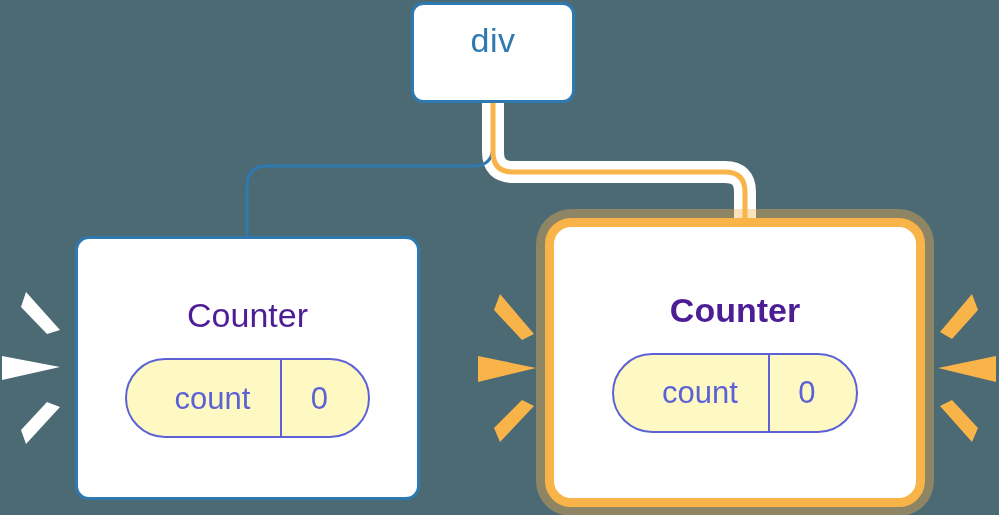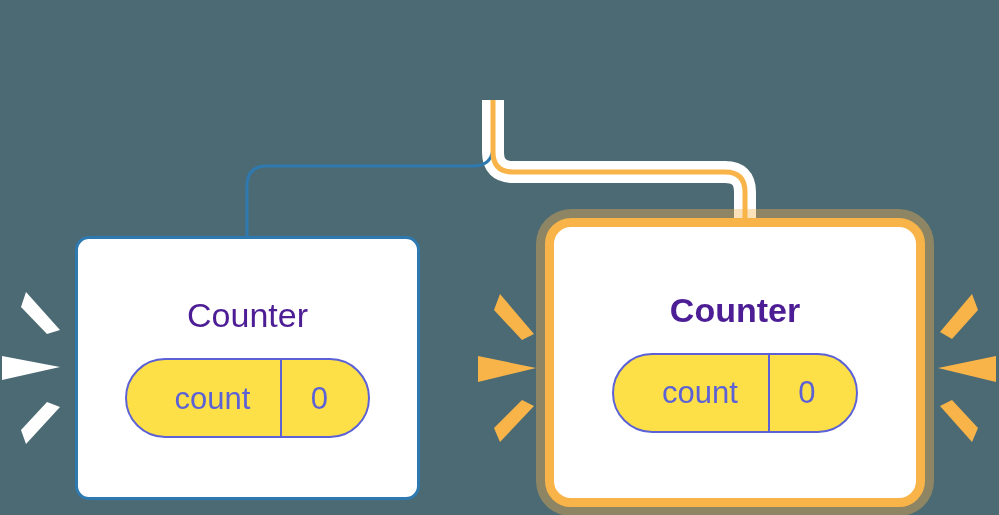--- a/index.html
+++ b/index.html
@@ -84,21 +84,21 @@
   .node-counter-right .node-title { font-weight: 700; font-size: 34px; }
 
   
   .pill {
     display: flex;
     align-items: stretch;
     border: 2px solid #5c62d6;
     border-radius: 999px;
     height: 76px;
     overflow: hidden;
-    background: #fde047;
+    background: #fef9c3;
   }
   .pill-key, .pill-val {
     display: flex;
     align-items: center;
     justify-content: center;
     color: #5c62d6;
     font-size: 31px;
     line-height: 1;
   }
   .pill-key {
@@ -128,20 +128,23 @@
 
   <svg id="wires" viewBox="0 0 999 515" width="999" height="515">
 
     <path d="M 493 100 L 493 152 Q 493 172 513 172 L 725 172 Q 745 172 745 192 L 745 226" fill="none" stroke="#ffffff" stroke-width="22" stroke-linecap="butt" stroke-linejoin="round"></path>
 
     <path d="M 493 103 L 493 146 Q 493 166 473 166 L 267 166 Q 247 166 247 186 L 247 240" fill="none" stroke="#2e7ab0" stroke-width="3" stroke-linecap="butt" stroke-linejoin="round"></path>
 
     <path d="M 493 100 L 493 152 Q 493 172 513 172 L 725 172 Q 745 172 745 192 L 745 232" fill="none" stroke="#f8b449" stroke-width="5" stroke-linecap="butt" stroke-linejoin="round"></path>
   </svg>
 
+  <div class="node node-div">
+    <div class="node-title">div</div>
+  </div>
 
   <div class="node node-counter-left">
     <div class="node-title">Counter</div>
     <div class="pill">
       <div class="pill-key">count</div>
       <div class="pill-val">0</div>
     </div>
   </div>
 
   <div class="node node-counter-right">

